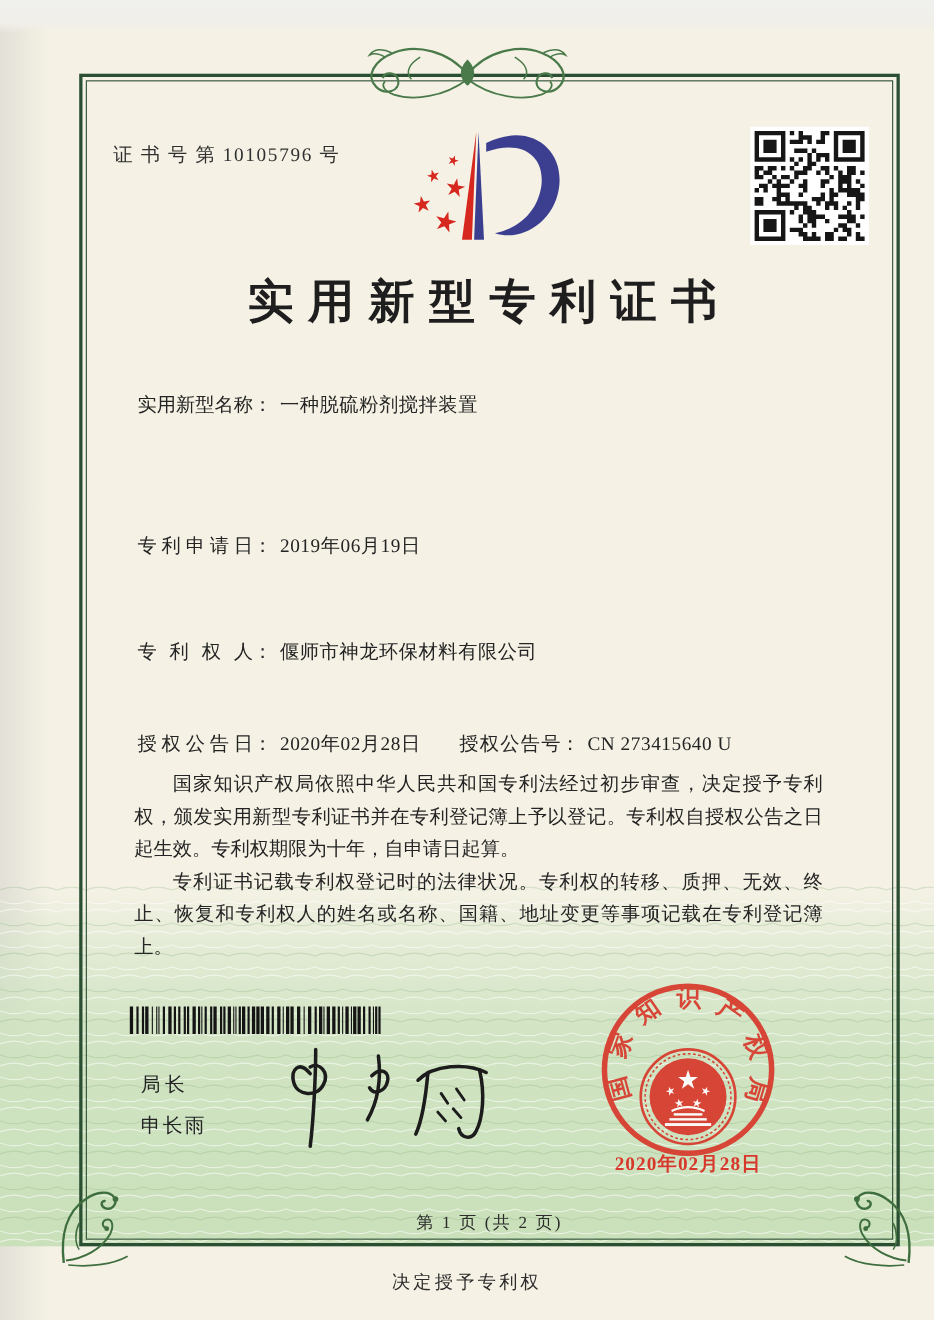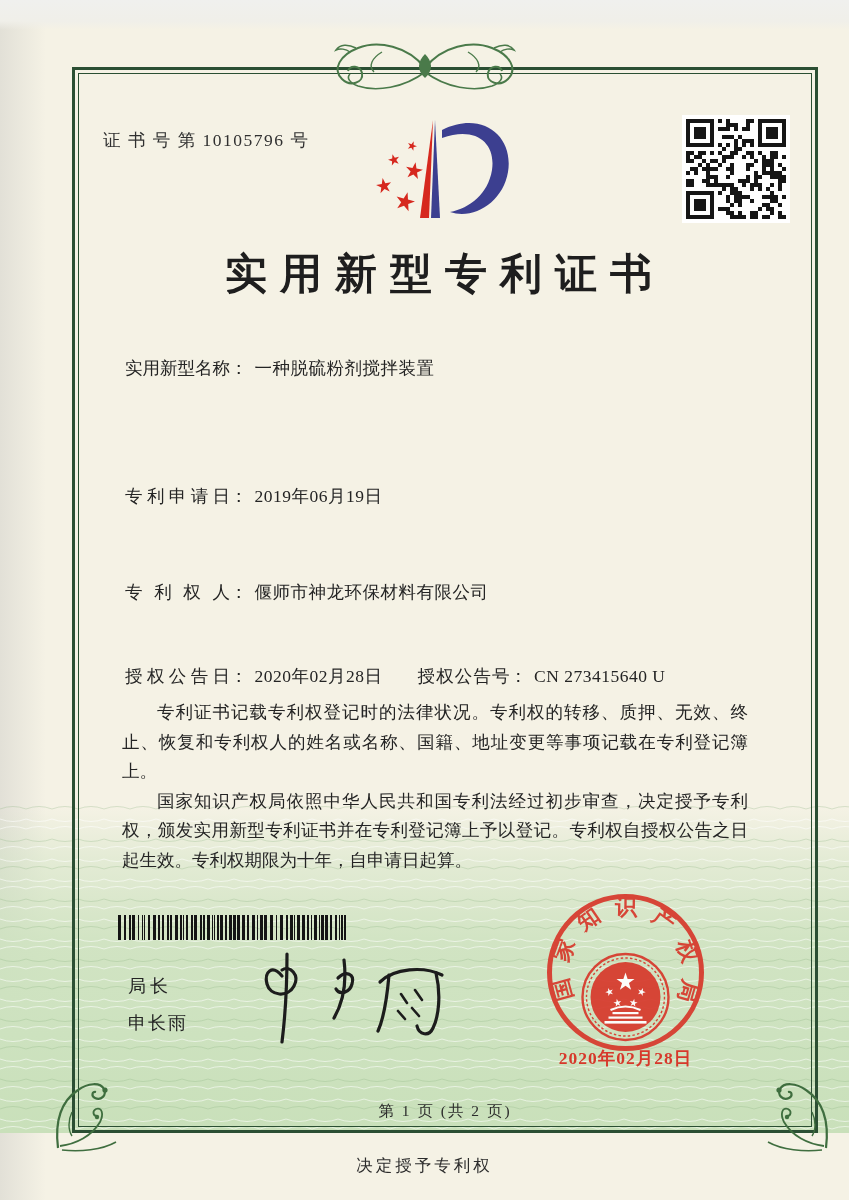--- a/index.html
+++ b/index.html
@@ -156,22 +156,22 @@
     <span class="lbl">专利申请日</span><span class="colon">：</span><span class="val">2019年06月19日</span>
   </div>
   <div class="row" style="top:580px">
     <span class="lbl">专利权人</span><span class="colon">：</span><span class="val">偃师市神龙环保材料有限公司</span>
   </div>
   <div class="row" style="top:664px">
     <span class="lbl">授权公告日</span><span class="colon">：</span><span class="val">2020年02月28日</span><span class="lbl g2" style="width:92px">授权公告号</span><span class="colon">：</span><span class="val">CN 273415640 U</span>
   </div>
 
   <div class="paras">
+    <p>国家知识产权局依照中华人民共和国专利法经过初步审查，决定授予专利权，颁发实用新型专利证书并在专利登记簿上予以登记。专利权自授权公告之日起生效。专利权期限为十年，自申请日起算。</p>
     <p>专利证书记载专利权登记时的法律状况。专利权的转移、质押、无效、终止、恢复和专利权人的姓名或名称、国籍、地址变更等事项记载在专利登记簿上。</p>
-    <p>国家知识产权局依照中华人民共和国专利法经过初步审查，决定授予专利权，颁发实用新型专利证书并在专利登记簿上予以登记。专利权自授权公告之日起生效。专利权期限为十年，自申请日起算。</p>
   </div>
 
   <div class="barcode" id="barcode"><span style="width:3px;background:#141414"></span><span style="width:3px"></span><span style="width:2px;background:#141414"></span><span style="width:3px"></span><span style="width:2px;background:#141414"></span><span style="width:1px"></span><span style="width:3px;background:#141414"></span><span style="width:3px"></span><span style="width:1px;background:#141414"></span><span style="width:3px"></span><span style="width:1px;background:#141414"></span><span style="width:1px"></span><span style="width:1px;background:#141414"></span><span style="width:3px"></span><span style="width:2px;background:#141414"></span><span style="width:3px"></span><span style="width:3px;background:#141414"></span><span style="width:2px"></span><span style="width:2px;background:#141414"></span><span style="width:2px"></span><span style="width:2px;background:#141414"></span><span style="width:3px"></span><span style="width:2px;background:#141414"></span><span style="width:1px"></span><span style="width:2px;background:#141414"></span><span style="width:3px"></span><span style="width:3px;background:#141414"></span><span style="width:2px"></span><span style="width:2px;background:#141414"></span><span style="width:1px"></span><span style="width:1px;background:#141414"></span><span style="width:2px"></span><span style="width:2px;background:#141414"></span><span style="width:3px"></span><span style="width:2px;background:#141414"></span><span style="width:1px"></span><span style="width:3px;background:#141414"></span><span style="width:3px"></span><span style="width:2px;background:#141414"></span><span style="width:1px"></span><span style="width:2px;background:#141414"></span><span style="width:2px"></span><span style="width:3px;background:#141414"></span><span style="width:2px"></span><span style="width:1px;background:#141414"></span><span style="width:1px"></span><span style="width:1px;background:#141414"></span><span style="width:2px"></span><span style="width:2px;background:#141414"></span><span style="width:1px"></span><span style="width:3px;background:#141414"></span><span style="width:2px"></span><span style="width:2px;background:#141414"></span><span style="width:2px"></span><span style="width:3px;background:#141414"></span><span style="width:1px"></span><span style="width:3px;background:#141414"></span><span style="width:1px"></span><span style="width:3px;background:#141414"></span><span style="width:2px"></span><span style="width:3px;background:#141414"></span><span style="width:2px"></span><span style="width:2px;background:#141414"></span><span style="width:3px"></span><span style="width:3px;background:#141414"></span><span style="width:2px"></span><span style="width:1px;background:#141414"></span><span style="width:2px"></span><span style="width:3px;background:#141414"></span><span style="width:1px"></span><span style="width:3px;background:#141414"></span><span style="width:3px"></span><span style="width:3px;background:#141414"></span><span style="width:3px"></span><span style="width:1px;background:#141414"></span><span style="width:3px"></span><span style="width:3px;background:#141414"></span><span style="width:3px"></span><span style="width:2px;background:#141414"></span><span style="width:2px"></span><span style="width:3px;background:#141414"></span><span style="width:1px"></span><span style="width:1px;background:#141414"></span><span style="width:2px"></span><span style="width:3px;background:#141414"></span><span style="width:2px"></span><span style="width:3px;background:#141414"></span><span style="width:2px"></span><span style="width:2px;background:#141414"></span><span style="width:2px"></span><span style="width:1px;background:#141414"></span><span style="width:2px"></span><span style="width:3px;background:#141414"></span><span style="width:2px"></span><span style="width:1px;background:#141414"></span><span style="width:1px"></span><span style="width:3px;background:#141414"></span><span style="width:1px"></span><span style="width:3px;background:#141414"></span><span style="width:2px"></span><span style="width:2px;background:#141414"></span><span style="width:3px"></span><span style="width:2px;background:#141414"></span><span style="width:2px"></span><span style="width:1px;background:#141414"></span><span style="width:1px"></span><span style="width:2px;background:#141414"></span><span style="width:1px"></span><span style="width:2px;background:#141414"></span><span style="width:3px"></span></div>
 
   <div class="sig-title">局长</div>
   <div class="sig-name">申长雨</div>
   <svg class="signature" width="215" height="100" viewBox="0 0 215 100">
     <g stroke="#1c1c1c" stroke-width="3.2" fill="none" stroke-linecap="round">
       <path d="M30,30 C20,18 12,26 15,38 C18,50 36,52 42,40 C48,29 38,19 30,24"></path>
       <path d="M35,8 C35,32 33,72 30,96"></path>

